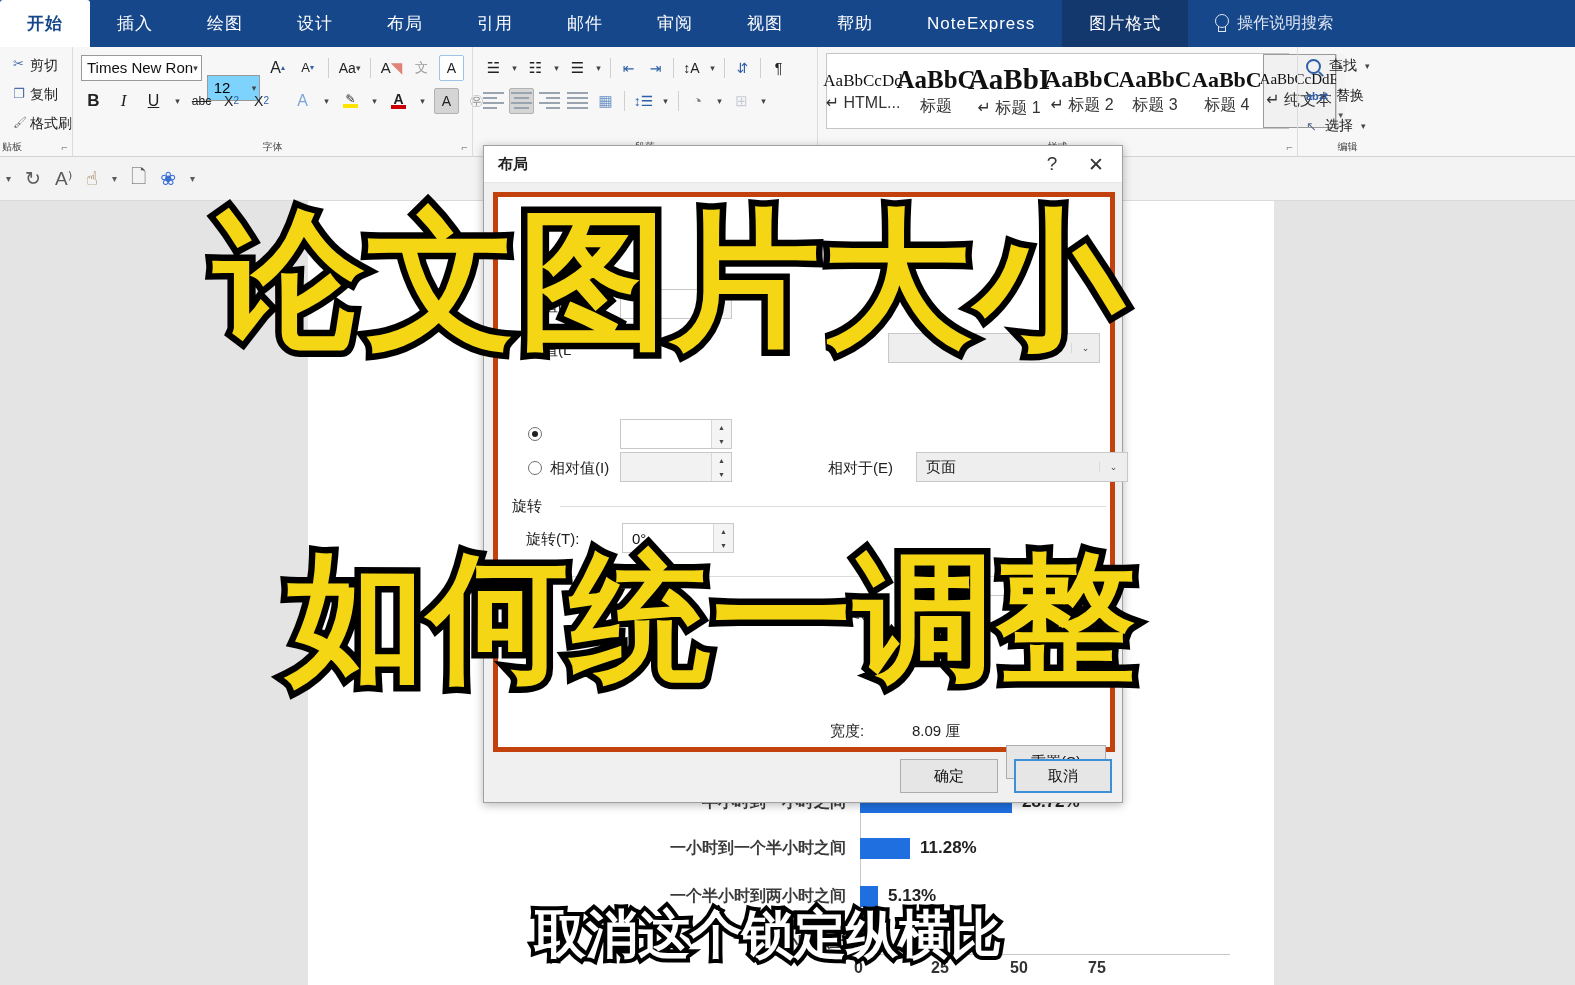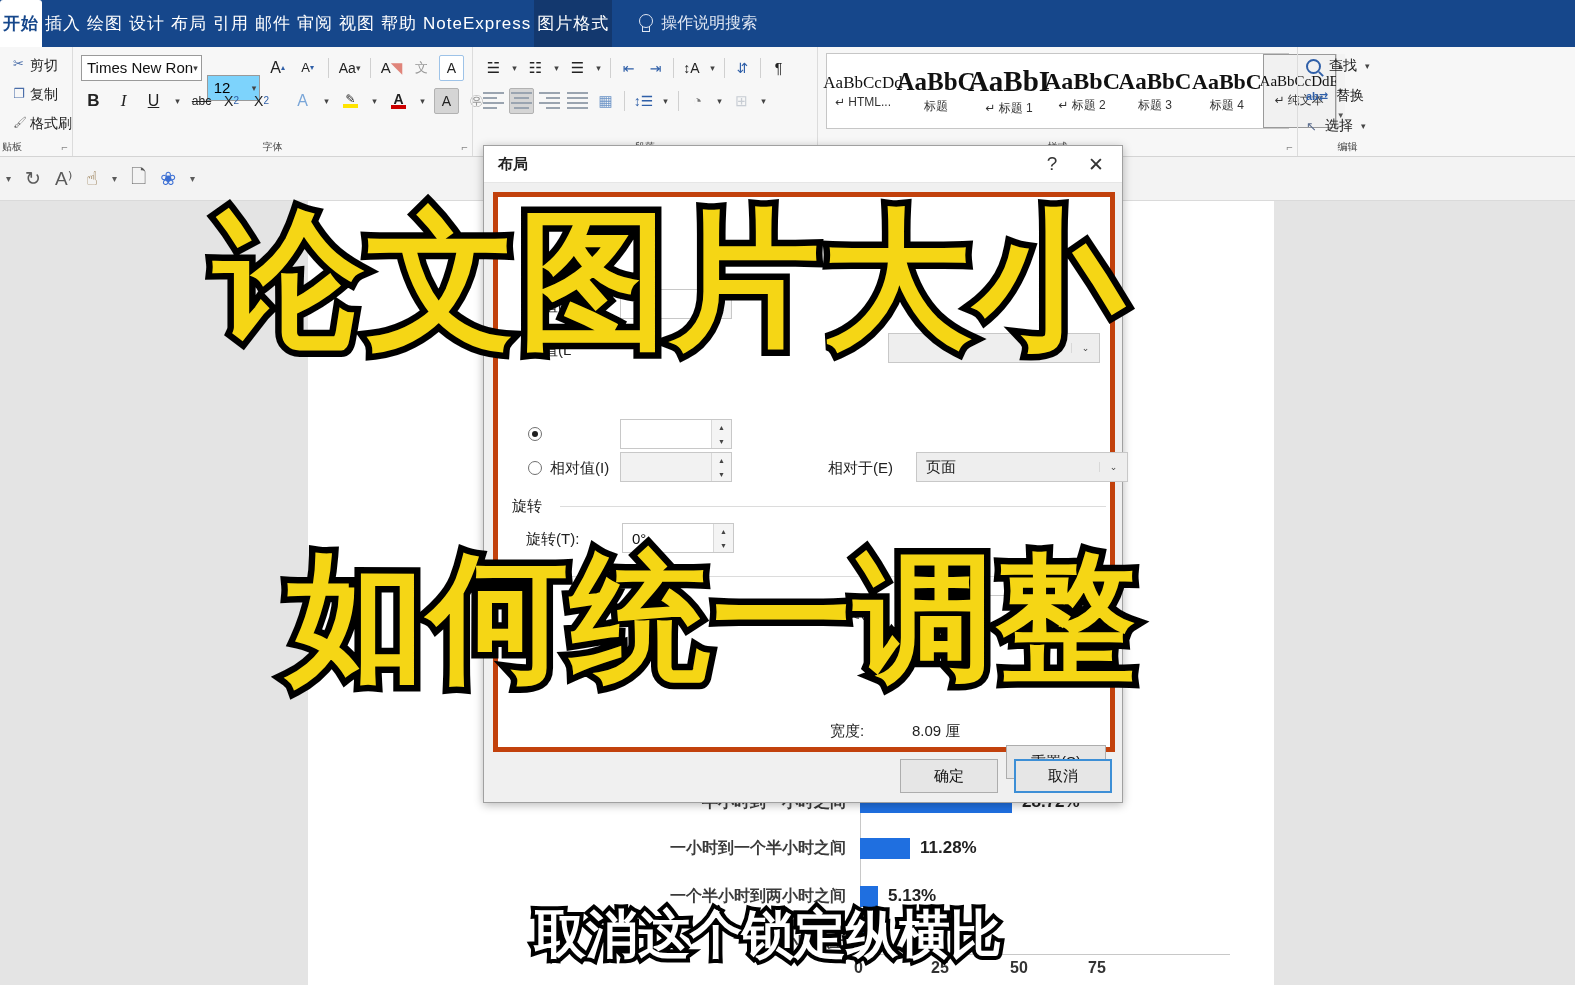--- a/index.html
+++ b/index.html
@@ -8,21 +8,21 @@
     width:1575px; height:985px; overflow:hidden;
     font-family:"Liberation Sans","DejaVu Sans",sans-serif;
     background:#ffffff; position:relative;
   }
   
   #ribbon-tabs {
     position:absolute; left:0; top:0; width:1575px; height:47px;
     background:#16478b; display:flex; align-items:flex-end;
   }
   .tab {
-    color:#ffffff; font-size:17px; padding:0 3px; height:47px;
+    color:#ffffff; font-size:17px; padding:0 27px; height:47px;
     line-height:47px; white-space:nowrap; letter-spacing:1px;
   }
   .tab.active { background:#ffffff; color:#16478b; font-weight:bold; border-radius:3px 3px 0 0;}
   .tab.contextual { background:#13386e; }
   #tellme {
     display:flex; align-items:center; gap:9px; color:#dfe6f2;
     font-size:16px; margin-left:26px; height:47px;
   }
   .bulb { width:14px; height:19px; position:relative; display:inline-block;}
   .bulb:before{content:"";position:absolute;left:1px;top:0;width:12px;height:12px;border:1.6px solid #dfe6f2;border-radius:50%;}
@@ -75,21 +75,21 @@
   .algn { width:21px; height:18px; display:flex; flex-direction:column; justify-content:space-between; }
   .algn i { display:block; height:2px; background:#9aa4b0; }
 
   
   #grp-styles { width:480px; }
   .gallery { display:flex; border:1px solid #c6c6c6; background:#fff; height:76px; margin-top:2px;}
   .stile { width:73px; display:flex; flex-direction:column; align-items:center; justify-content:center; gap:2px;
            border-right:1px solid transparent; }
   .stile.sel { border:1px solid #9a9a9a; background:#f1f1f1; }
   .spreview { font-family:"Liberation Serif","DejaVu Serif",serif; color:#111; white-space:nowrap; overflow:hidden; }
-  .sname { font-size:12px; color:#333; white-space:nowrap; }
+  .sname { font-size:16px; color:#333; white-space:nowrap; }
   .gal-scroll { width:19px; display:flex; flex-direction:column; justify-content:space-between;
                 border-left:1px solid #d0d0d0; background:#f3f3f3; }
   .gs-btn { height:25px; display:flex; align-items:center; justify-content:center; font-size:8px; color:#555;}
 
   
   #grp-edit { width:100px; }
   .erow { display:flex; align-items:center; gap:8px; font-size:14px; color:#222; height:30px; }
   .mag { width:15px; height:15px; border:2px solid #2f5fa8; border-radius:50%; position:relative; flex:0 0 15px;}
   .mag:after{content:"";position:absolute;width:2px;height:6px;background:#2f5fa8;right:-3px;bottom:-5px;transform:rotate(-45deg);}
   .abico{font-size:11px;color:#2f5fa8;font-weight:bold;}

